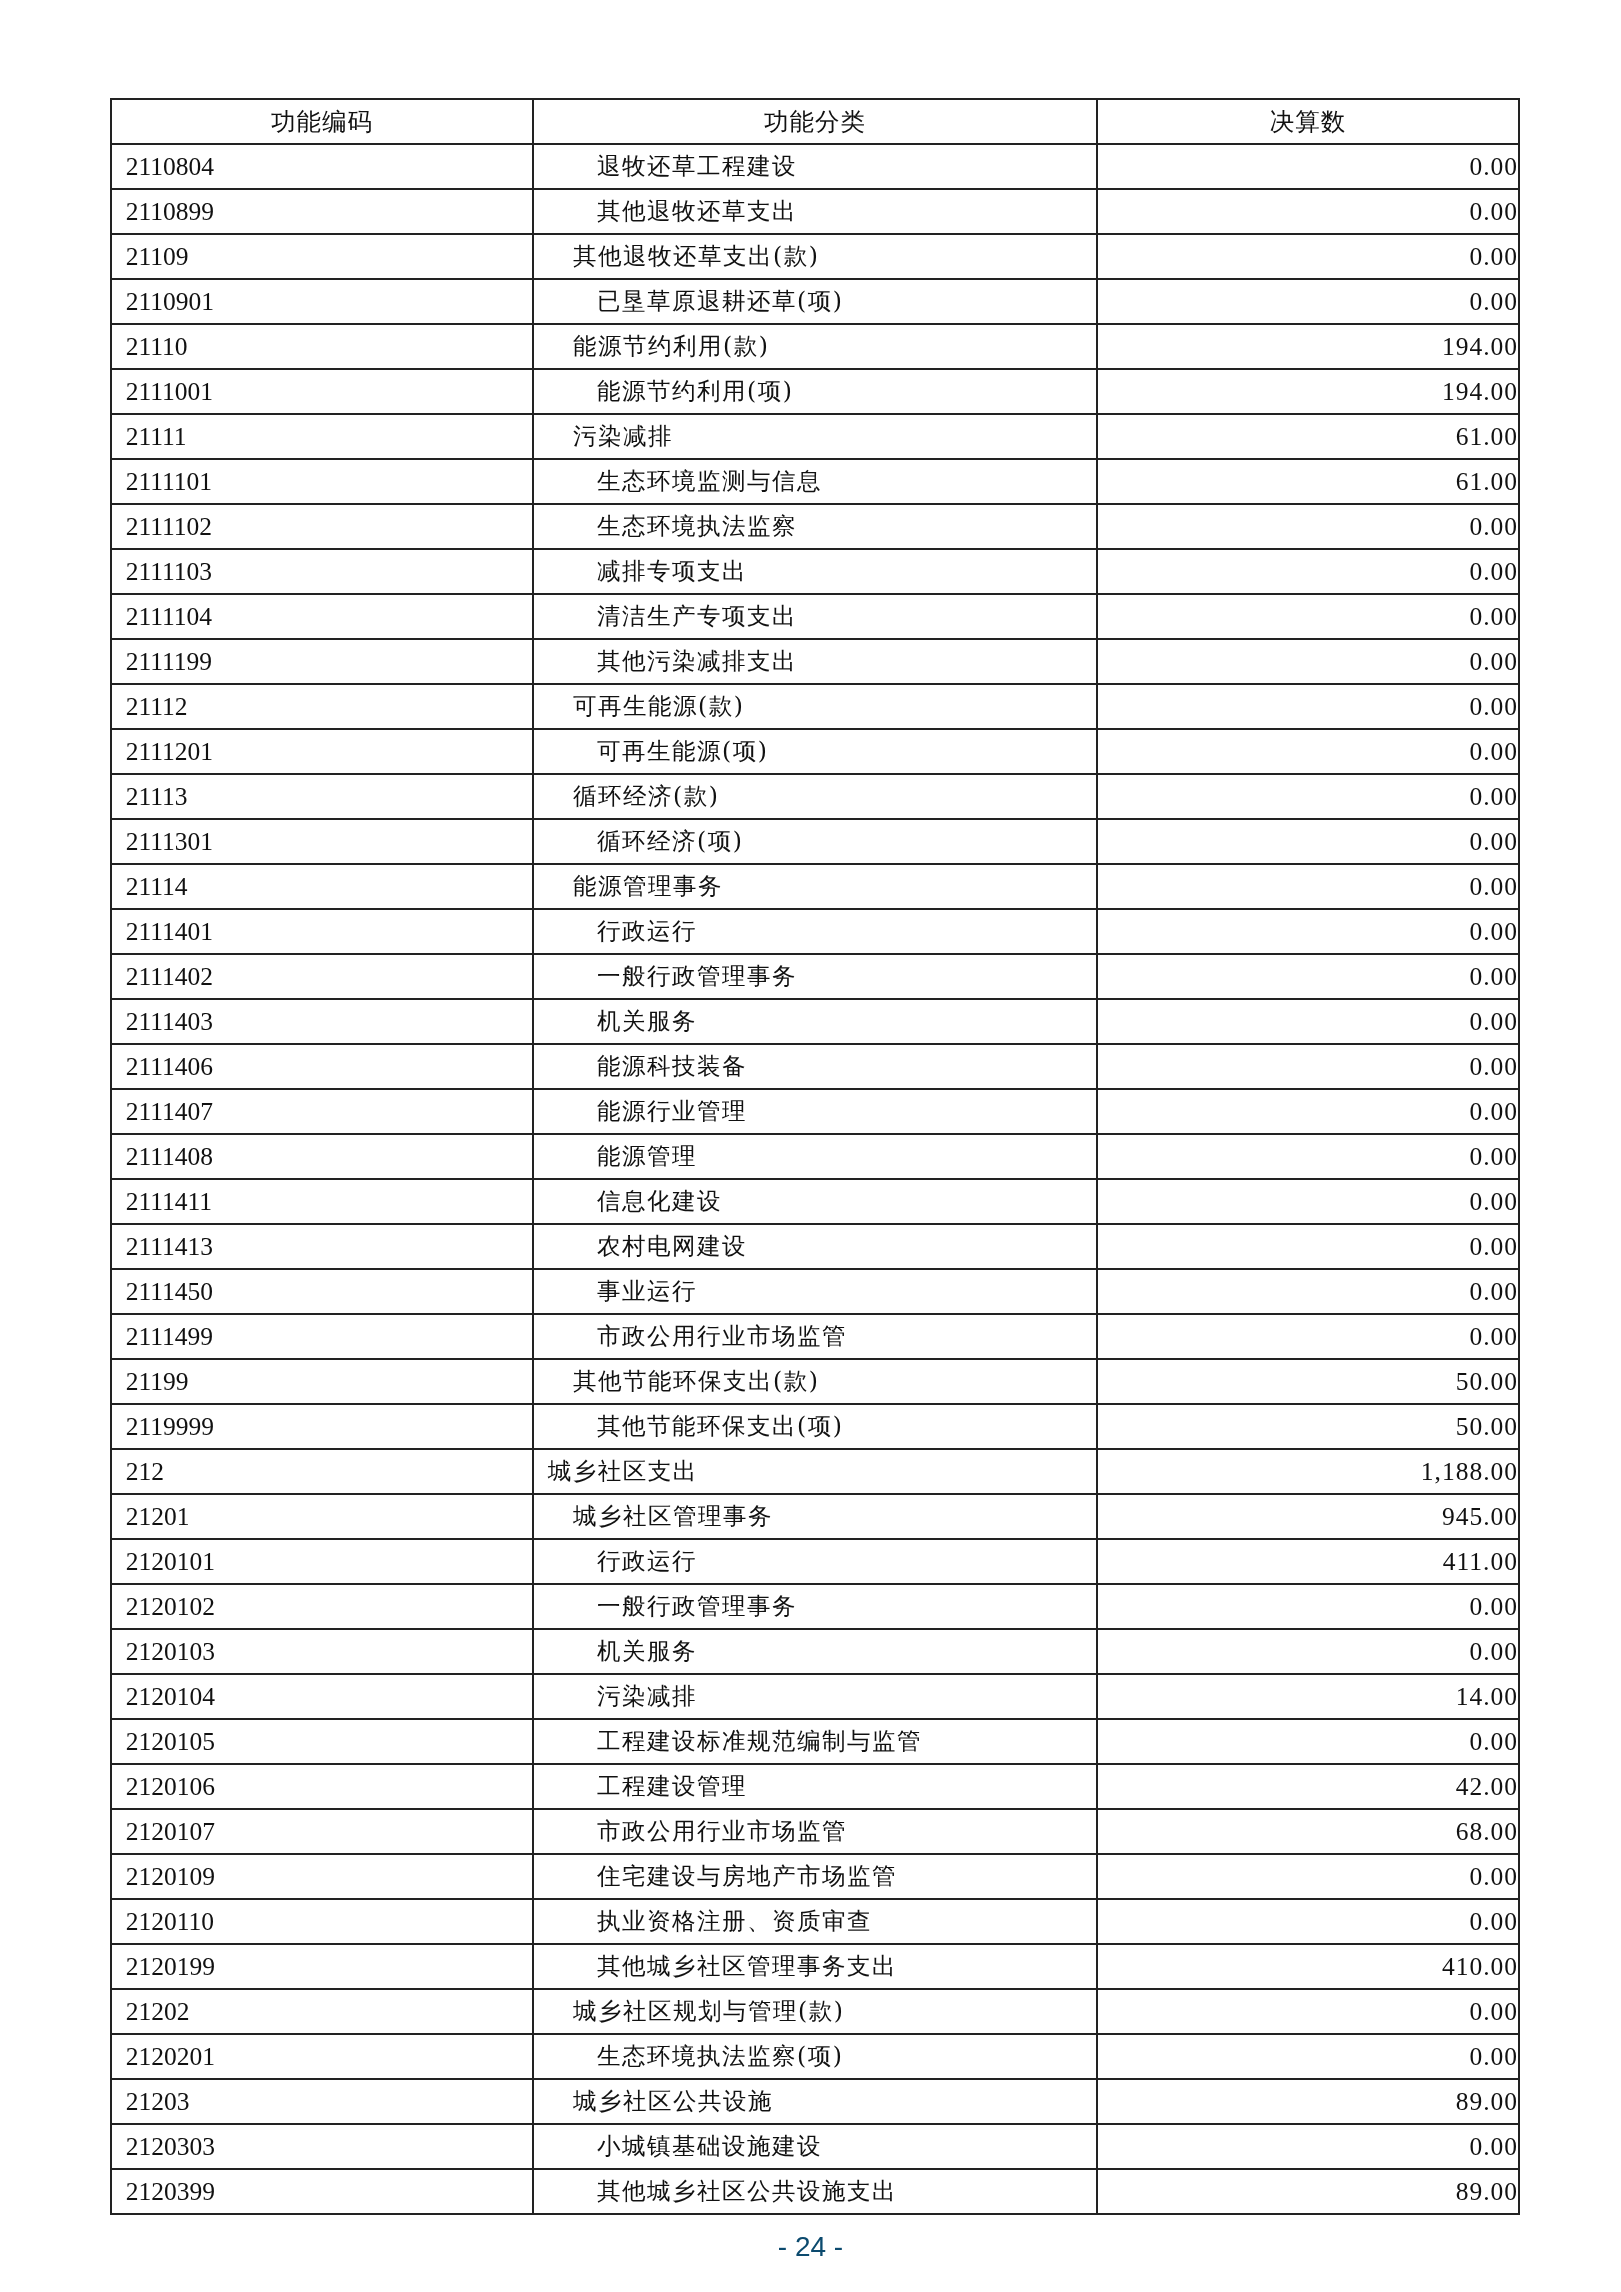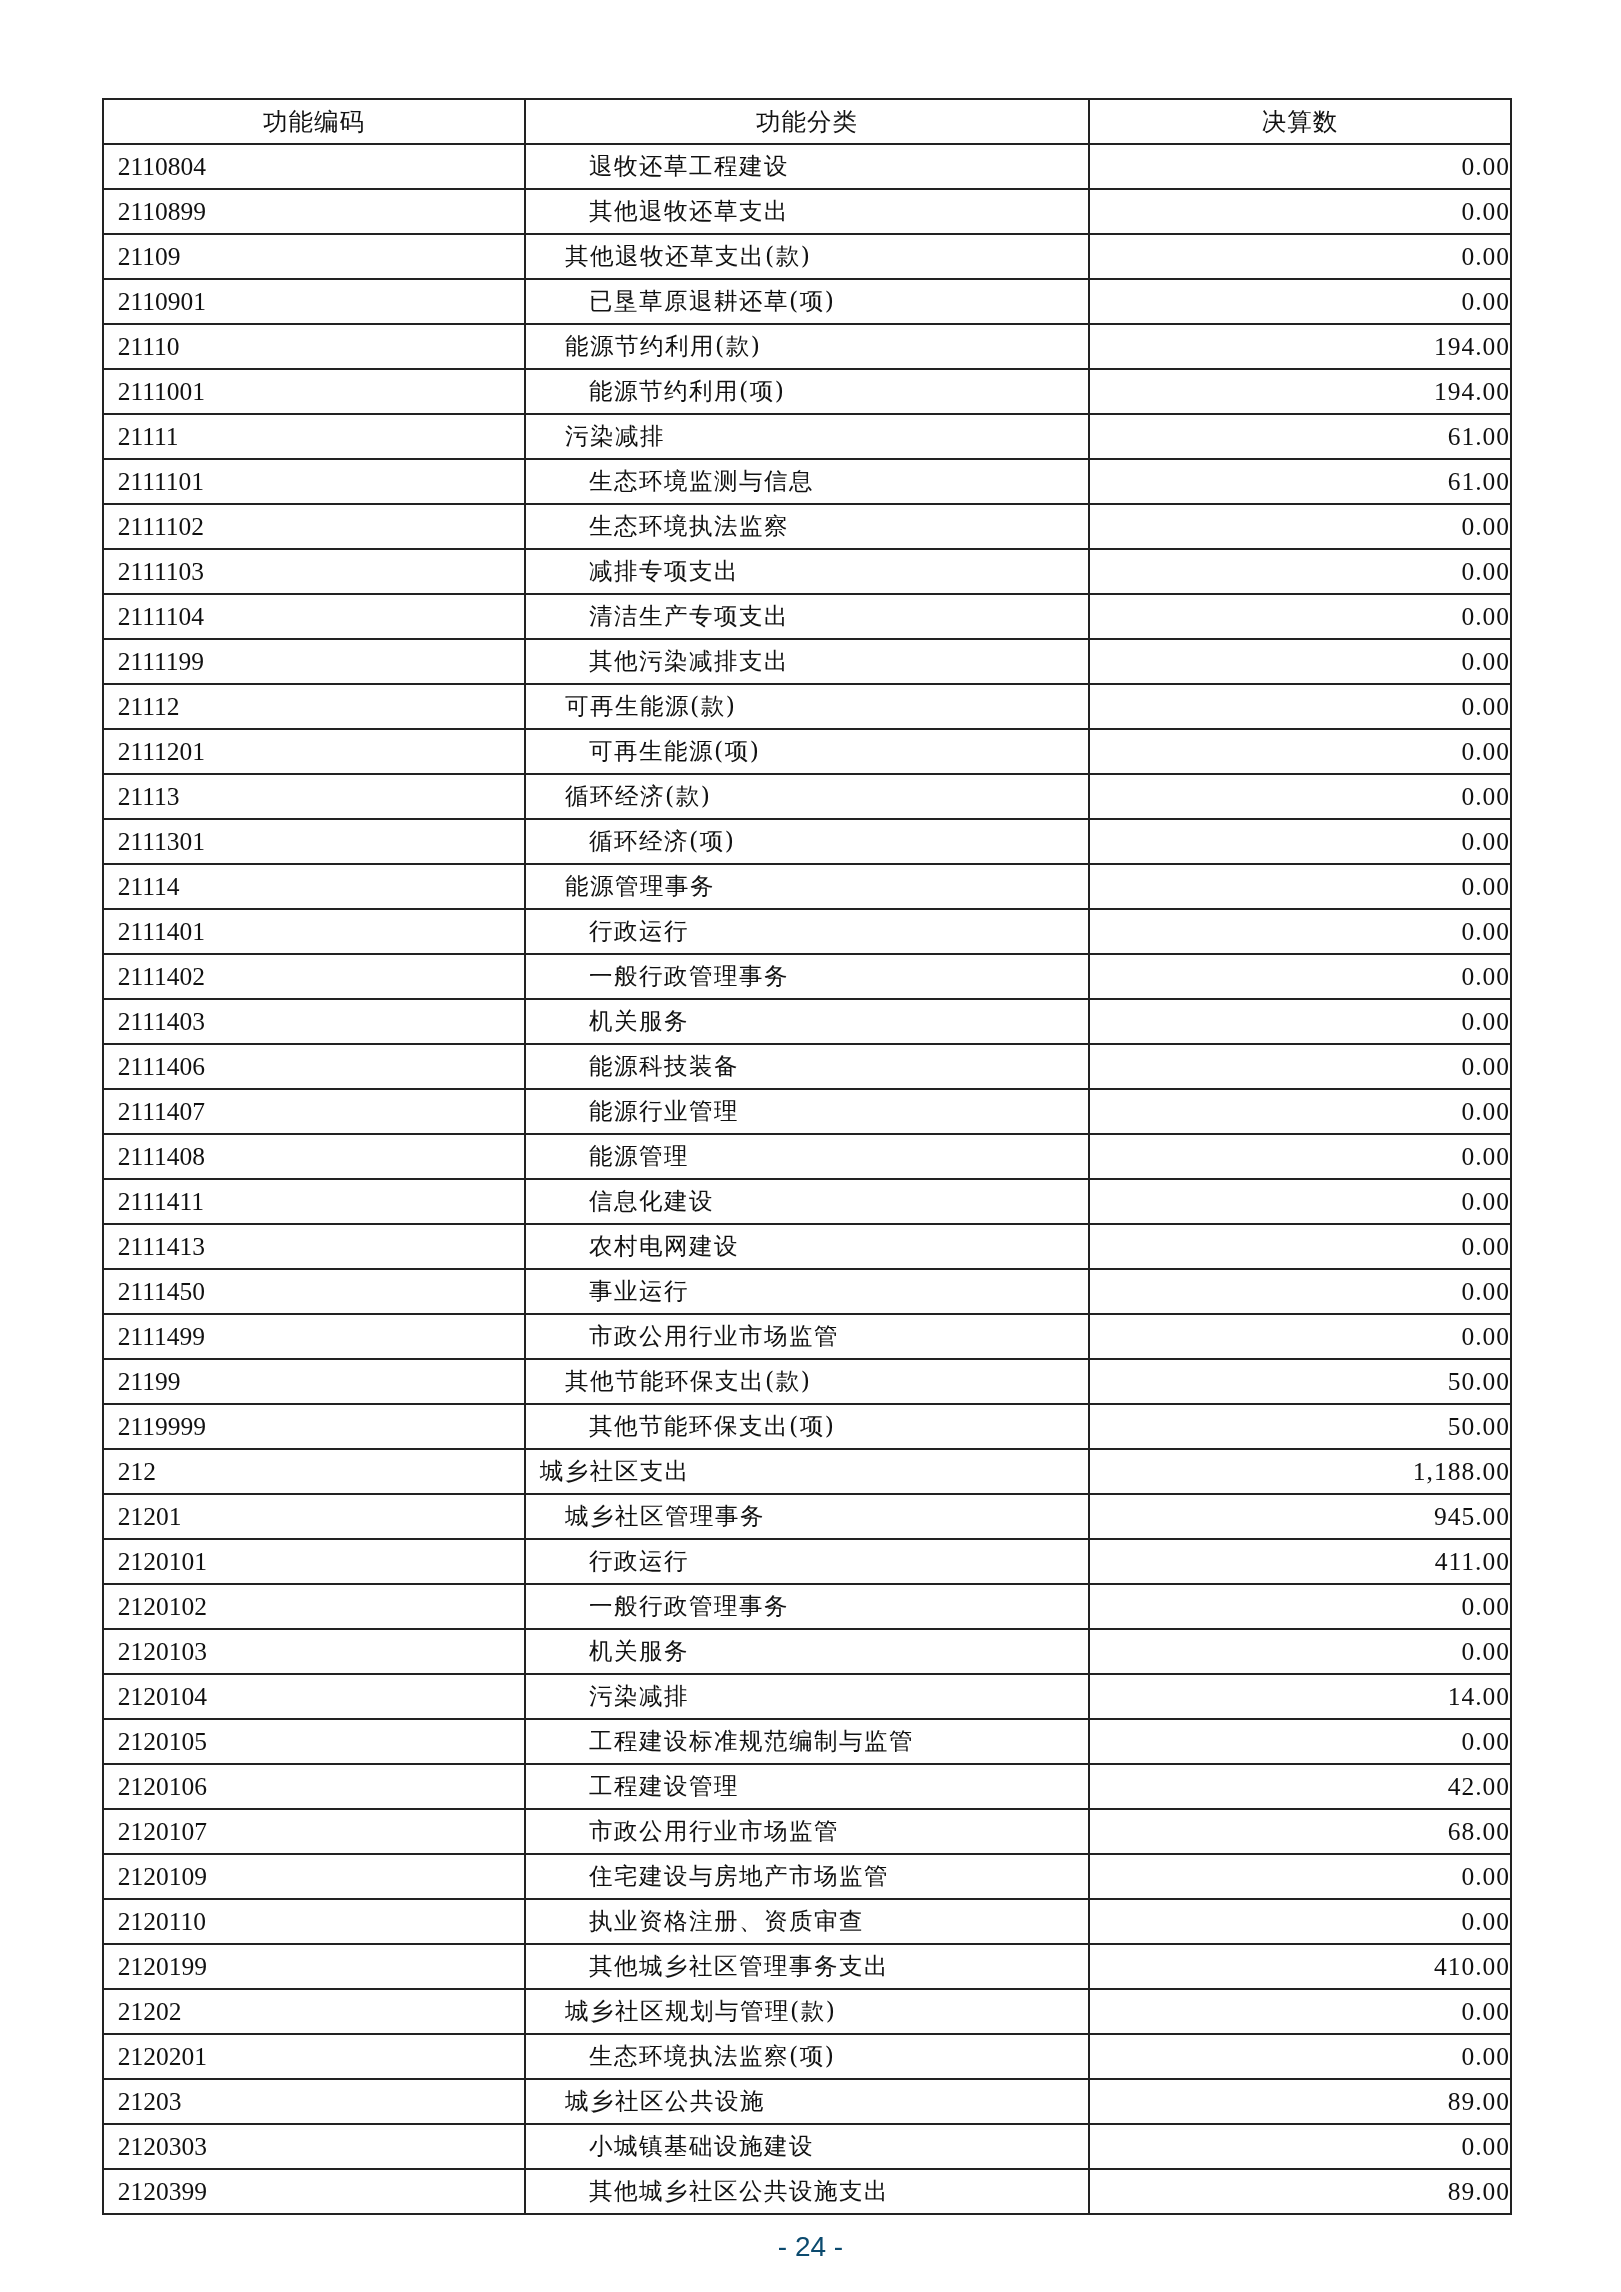--- a/index.html
+++ b/index.html
@@ -16,21 +16,21 @@
       color: #111111;
     }
     .page {
       position: absolute;
       left: 0; top: 0;
       width: 1621px;
       height: 2293px;
     }
     table.budget {
       position: absolute;
-      left: 102px;
+      left: 110px;
       top: 98px;
       width: 1408px;
       border-collapse: collapse;
       table-layout: fixed;
       border: 2px solid #111;
     }
     table.budget col.c1 { width: 422px; }
     table.budget col.c2 { width: 564px; }
     table.budget col.c3 { width: 422px; }
     table.budget th, table.budget td {

